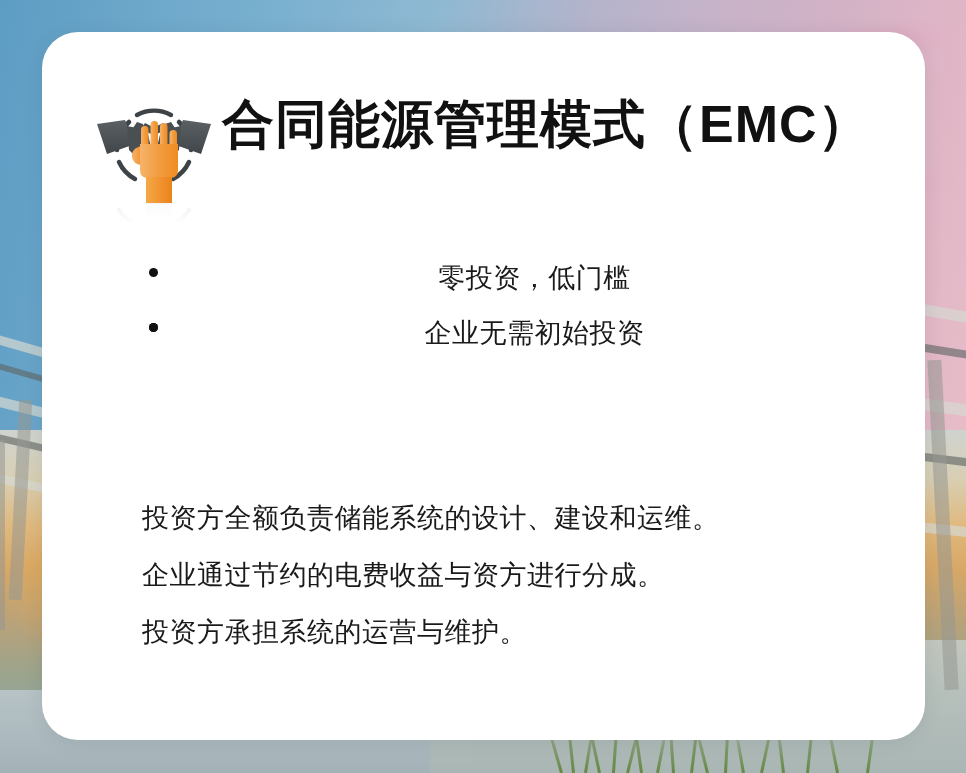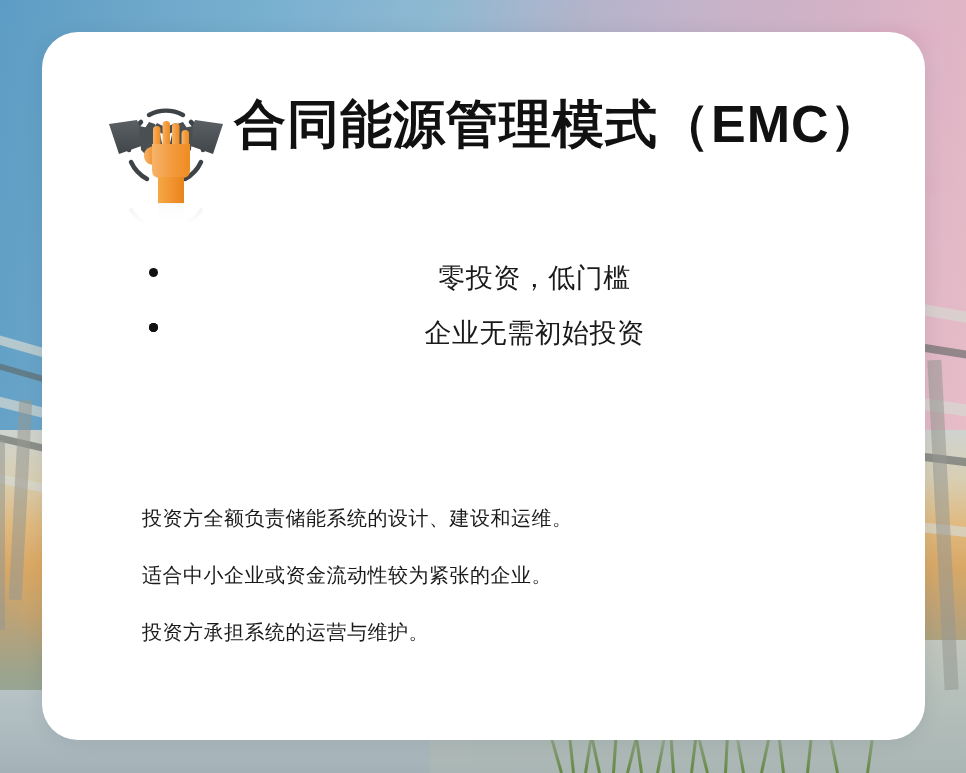--- a/index.html
+++ b/index.html
@@ -135,21 +135,21 @@
     width: 883px;
     height: 708px;
     background: #ffffff;
     border-radius: 36px;
     box-shadow: 0 2px 18px rgba(40,60,80,0.10);
   }
 
   
   .header {
     position: absolute;
-    left: 16px; top: 0;
+    left: 4px; top: 0;
     width: 736px;
     height: 185px;
     text-align: center;
   }
 
   
   .brand-icon {
     position: absolute;
     left: 43px;
     top: 46px;
@@ -200,21 +200,21 @@
   }
 
   
   .paragraphs {
     position: absolute;
     left: 100px;
     top: 468px;
     width: 760px;
   }
   .para-line {
-    font-size: 20px;
+    font-size: 27px;
     line-height: 36px;
     color: #1a1a1a;
     margin-bottom: 21px;
     letter-spacing: 0.5px;
     white-space: nowrap;
   }
 </style>
 </head>
 <body>
 
@@ -350,17 +350,17 @@
       <span class="bullet-dot"></span>
     </li>
     <li class="bullet-item">
       <span class="bullet-dot"></span>
       <span>企业无需初始投资</span>
     </li>
   </ul>
 
   <div class="paragraphs">
     <div class="para-line">投资方全额负责储能系统的设计、建设和运维。</div>
-    <div class="para-line">适合中小企业或资金流动性较为紧张的企业。</div>
+    <div class="para-line">企业通过节约的电费收益与资方进行分成。</div>
     <div class="para-line">投资方承担系统的运营与维护。</div>
   </div>
 
 </div>
 
 </body></html>

